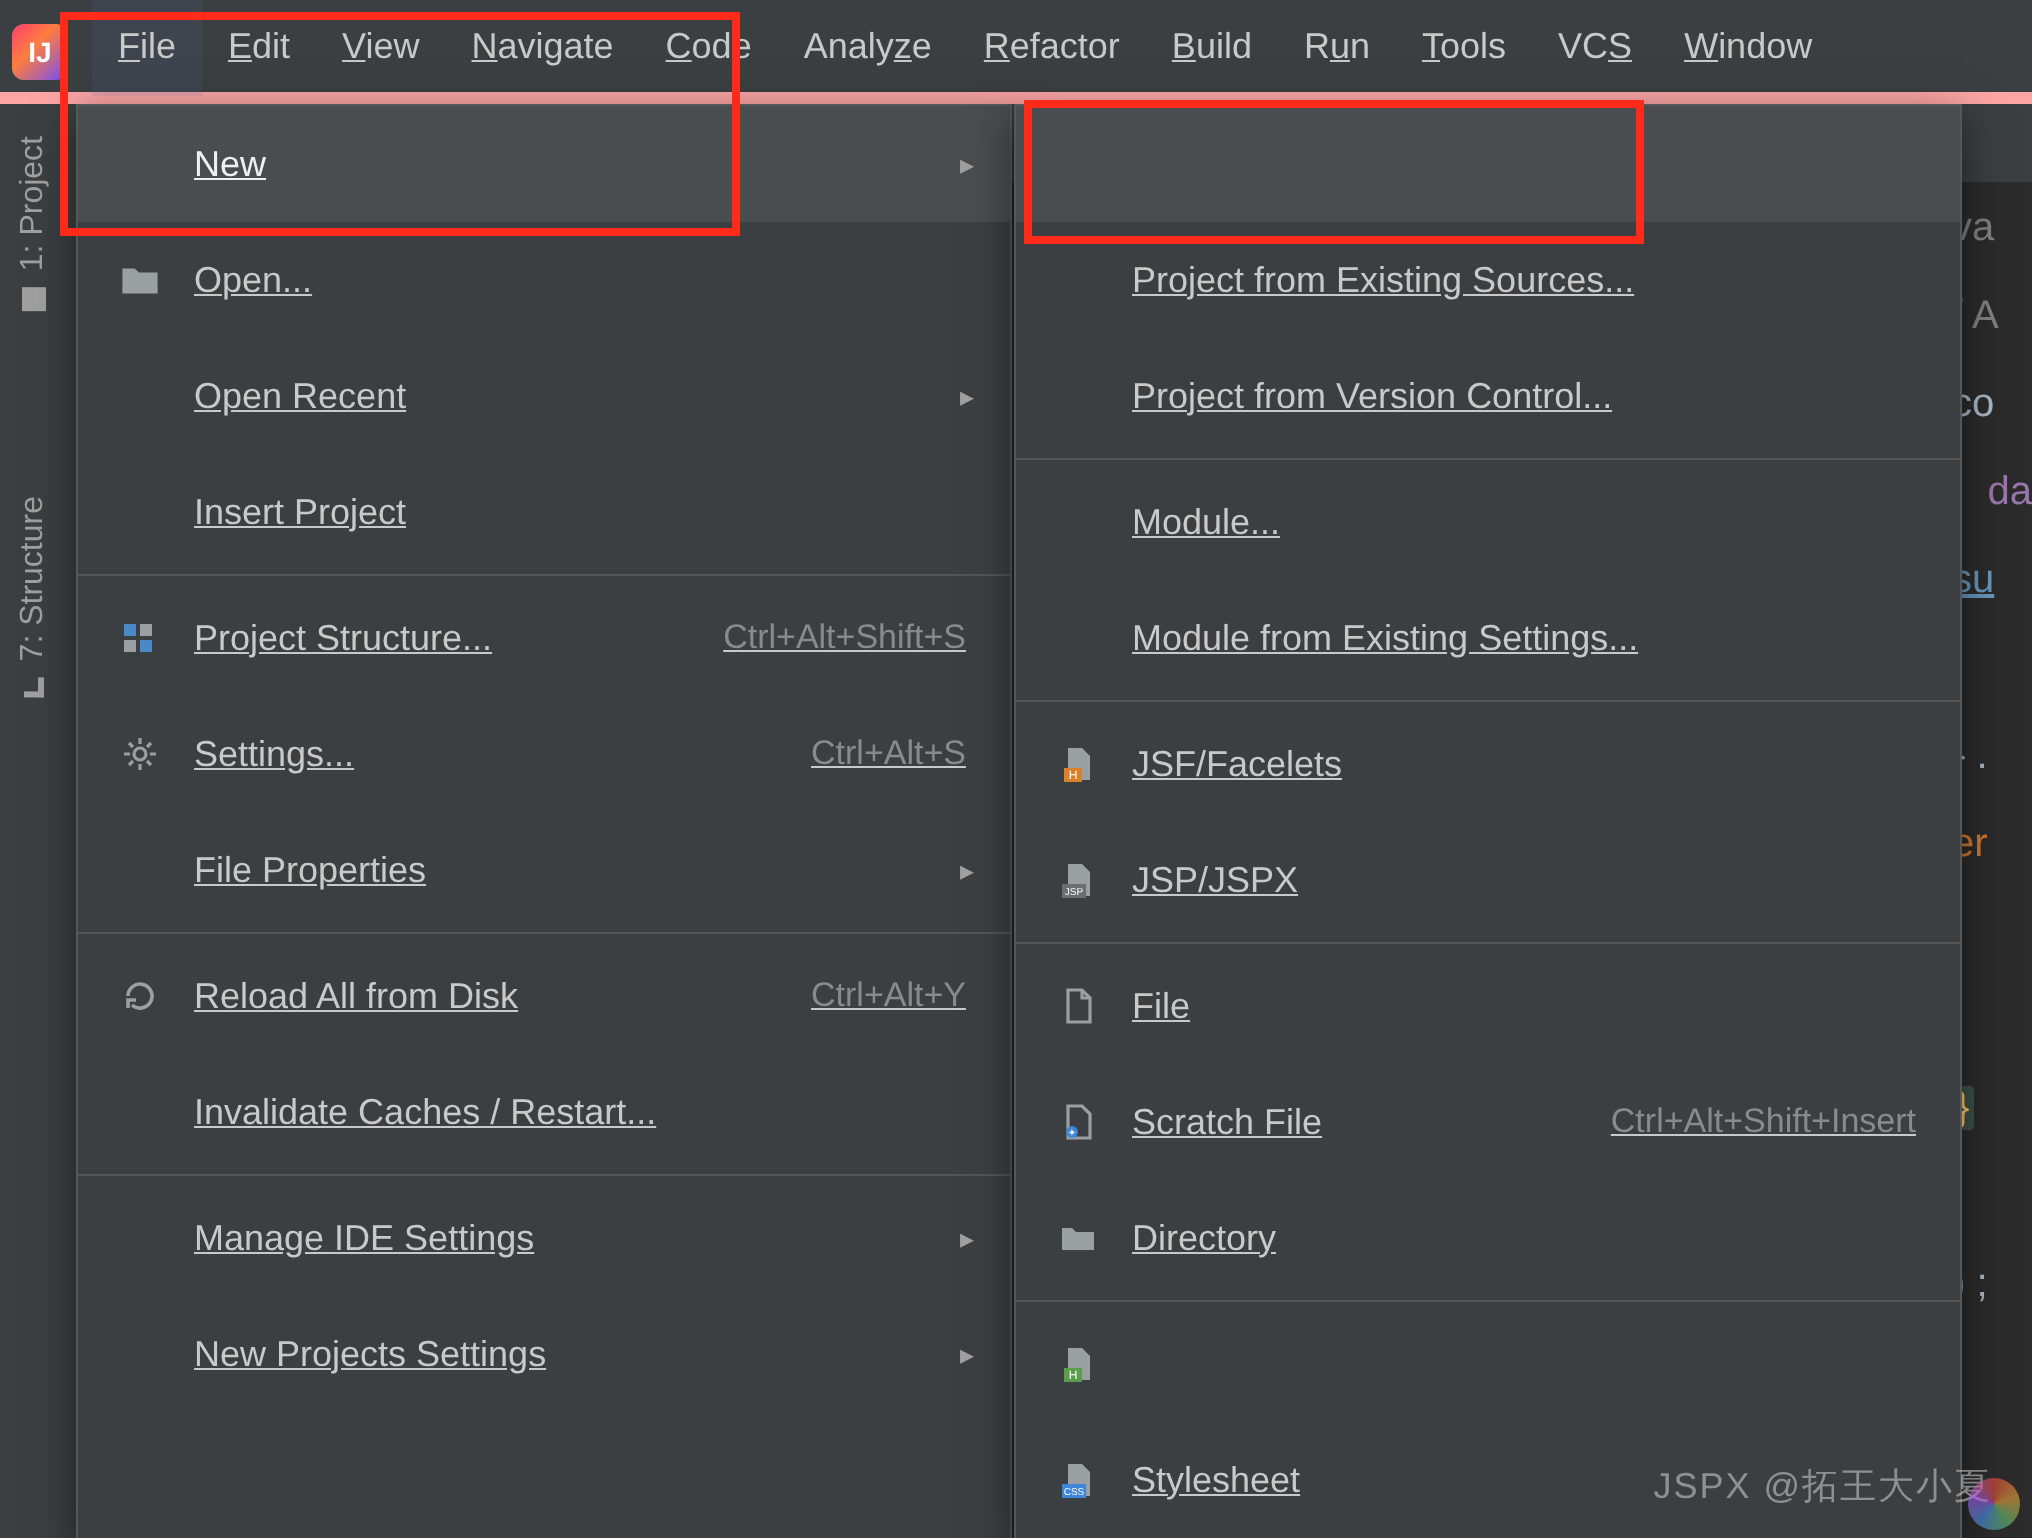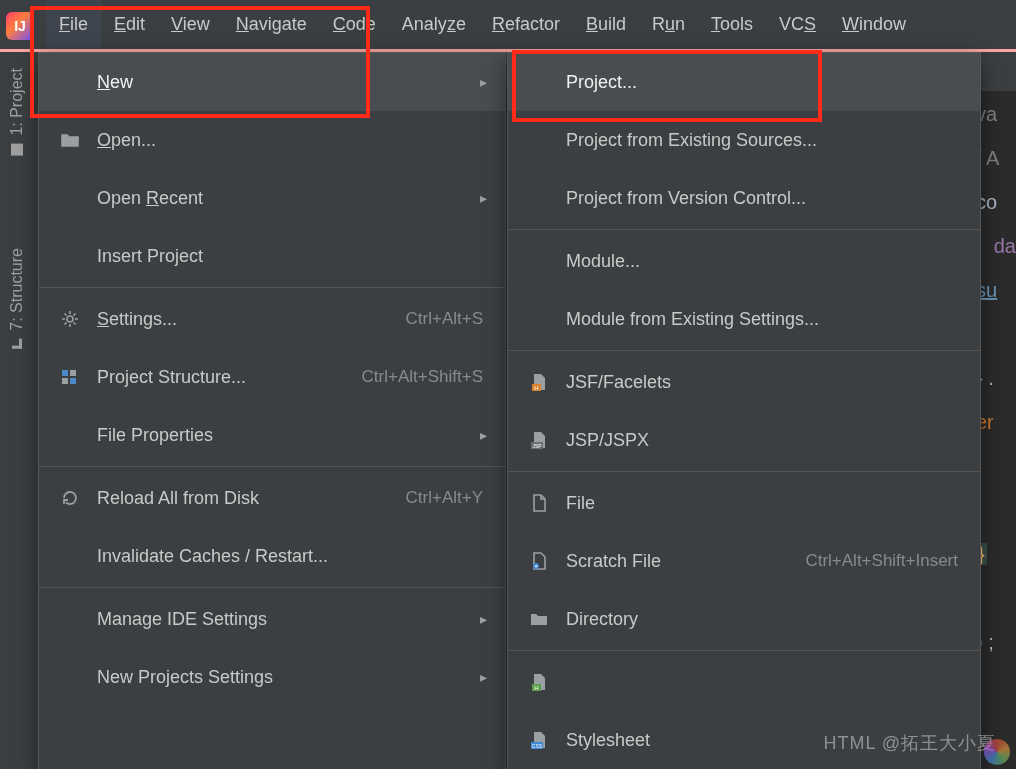--- a/index.html
+++ b/index.html
@@ -13,21 +13,21 @@
   }
 
   
   .menubar {
     height: 52px;
     background: #3c3f41;
     display: flex;
     align-items: center;
     padding-left: 46px;
     gap: 0;
-    border-bottom: 3px solid #fca5a5;
+    border-bottom: 6px solid #fca5a5;
     position: relative;
   }
   .app-icon {
     position: absolute;
     left: 6px; top: 12px;
     width: 28px; height: 28px;
     border-radius: 6px;
     background: linear-gradient(135deg, #ff3e6c 0%, #ff7e3e 40%, #6d4cff 100%);
     display:flex;align-items:center;justify-content:center;
     color:#fff;font-size:14px;font-weight:700;
@@ -99,20 +99,21 @@
   .popup-file { left: 38px; top: 52px; width: 468px; height:720px;}
   .popup-new  { left: 507px; top: 52px; width: 474px; height:720px;}
 
   .row {
     display: flex;
     align-items: center;
     height: 58px;
     padding: 0 22px 0 20px;
     color: #c9c9c9;
     position: relative;
+    text-decoration: underline;
   }
   .row.selected { background: #4a4d4f; color: #f0f0f0; }
   .row .ic { width: 22px; height: 20px; margin-right: 16px; flex: 0 0 22px; display:flex;align-items:center;justify-content:center; }
   .row .label { flex: 1 1 auto; }
   .row .label .mn { text-decoration: underline; }
   .row .shortcut { color: #888a8c; font-size: 17px; }
   .row .arrow { position:absolute; right:18px; color:#a0a0a0; font-size:14px;}
   .sep { height: 1px; background: #555555; margin: 2px 0; }
 
   
@@ -190,40 +191,40 @@
       <span class="arrow">▸</span>
     </div>
     <div class="row">
       <span class="ic"></span>
       <span class="label">Insert Project</span>
     </div>
     <div class="sep"></div>
     <div class="row">
       <span class="ic">
         <svg width="20" height="20" viewBox="0 0 20 20">
-          <circle cx="10" cy="10" r="3" fill="none" stroke="#9aa0a2" stroke-width="1.6"></circle>
-          <path d="M10 2v3M10 15v3M2 10h3M15 10h3M4.5 4.5l2 2M13.5 13.5l2 2M15.5 4.5l-2 2M6.5 13.5l-2 2" stroke="#9aa0a2" stroke-width="1.6"></path>
-        </svg>
-      </span>
-      <span class="label"><span class="mn">S</span>ettings...</span>
-      <span class="shortcut">Ctrl+Alt+S</span>
-    </div>
-    <div class="row">
-      <span class="ic">
-        <svg width="20" height="20" viewBox="0 0 20 20">
           <rect x="2" y="3" width="6" height="6" fill="#4a88c7"></rect>
           <rect x="10" y="3" width="6" height="6" fill="#9aa0a2"></rect>
           <rect x="2" y="11" width="6" height="6" fill="#9aa0a2"></rect>
           <rect x="10" y="11" width="6" height="6" fill="#4a88c7"></rect>
         </svg>
       </span>
       <span class="label">Project Structure...</span>
       <span class="shortcut">Ctrl+Alt+Shift+S</span>
     </div>
     <div class="row">
+      <span class="ic">
+        <svg width="20" height="20" viewBox="0 0 20 20">
+          <circle cx="10" cy="10" r="3" fill="none" stroke="#9aa0a2" stroke-width="1.6"></circle>
+          <path d="M10 2v3M10 15v3M2 10h3M15 10h3M4.5 4.5l2 2M13.5 13.5l2 2M15.5 4.5l-2 2M6.5 13.5l-2 2" stroke="#9aa0a2" stroke-width="1.6"></path>
+        </svg>
+      </span>
+      <span class="label"><span class="mn">S</span>ettings...</span>
+      <span class="shortcut">Ctrl+Alt+S</span>
+    </div>
+    <div class="row">
       <span class="ic"></span>
       <span class="label">File Properties</span>
       <span class="arrow">▸</span>
     </div>
     <div class="sep"></div>
     <div class="row">
       <span class="ic">
         <svg width="20" height="20" viewBox="0 0 20 20">
           <path d="M4 10a6 6 0 1 1 2 4.5" fill="none" stroke="#9aa0a2" stroke-width="1.8"></path>
           <path d="M4 16v-4h4" fill="none" stroke="#9aa0a2" stroke-width="1.8"></path>
@@ -245,21 +246,20 @@
     <div class="row">
       <span class="ic"></span>
       <span class="label">New Projects Settings</span>
       <span class="arrow">▸</span>
     </div>
   </div>
 
 <div class="popup popup-new" id="popup-new">
     <div class="row selected">
       <span class="ic"></span>
-      <span class="label">Project...</span>
     </div>
     <div class="row">
       <span class="ic"></span>
       <span class="label">Project from Existing Sources...</span>
     </div>
     <div class="row">
       <span class="ic"></span>
       <span class="label">Project from Version Control...</span>
     </div>
     <div class="sep"></div>
@@ -339,14 +339,14 @@
           <text x="8" y="17.5" font-size="5" text-anchor="middle" fill="#fff">CSS</text>
         </svg>
       </span>
       <span class="label">Stylesheet</span>
     </div>
   </div>
 
 <div class="redbox rb1"></div>
 <div class="redbox rb2"></div>
 
-<div class="wm">HTML @拓王大小夏</div>
+<div class="wm">JSPX @拓王大小夏</div>
 <div class="wm-logo"></div>
 
 </body></html>

